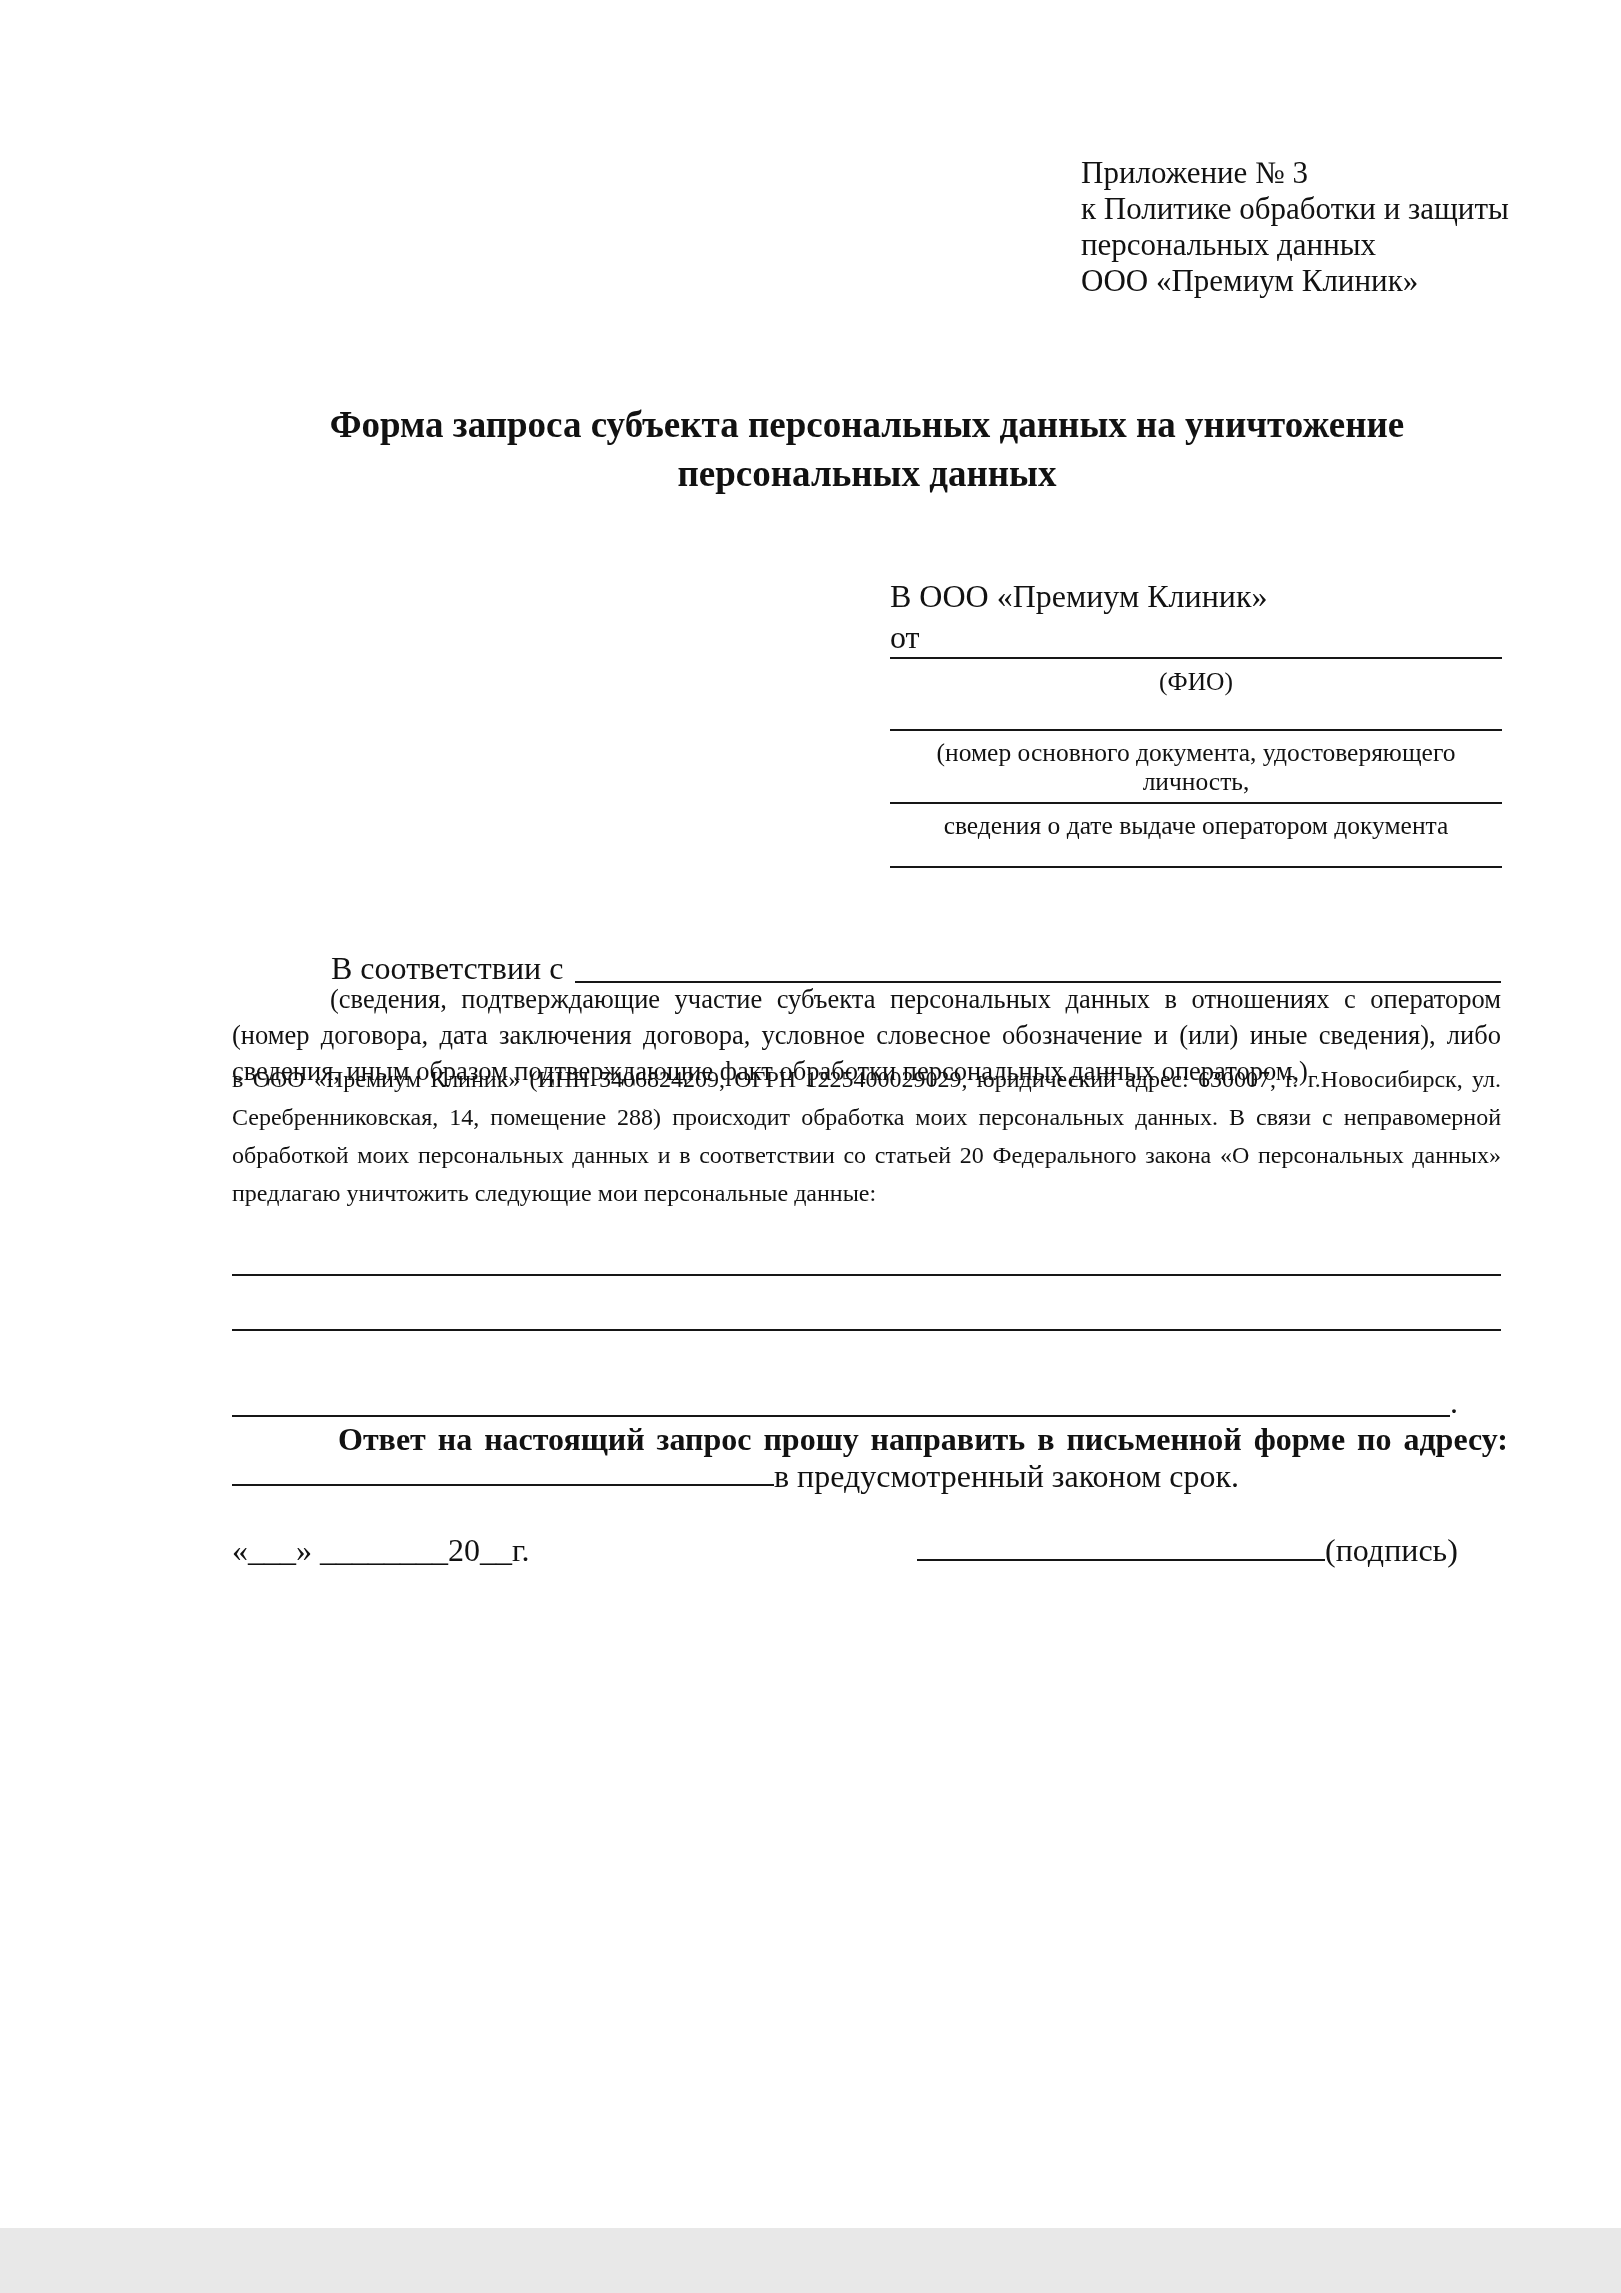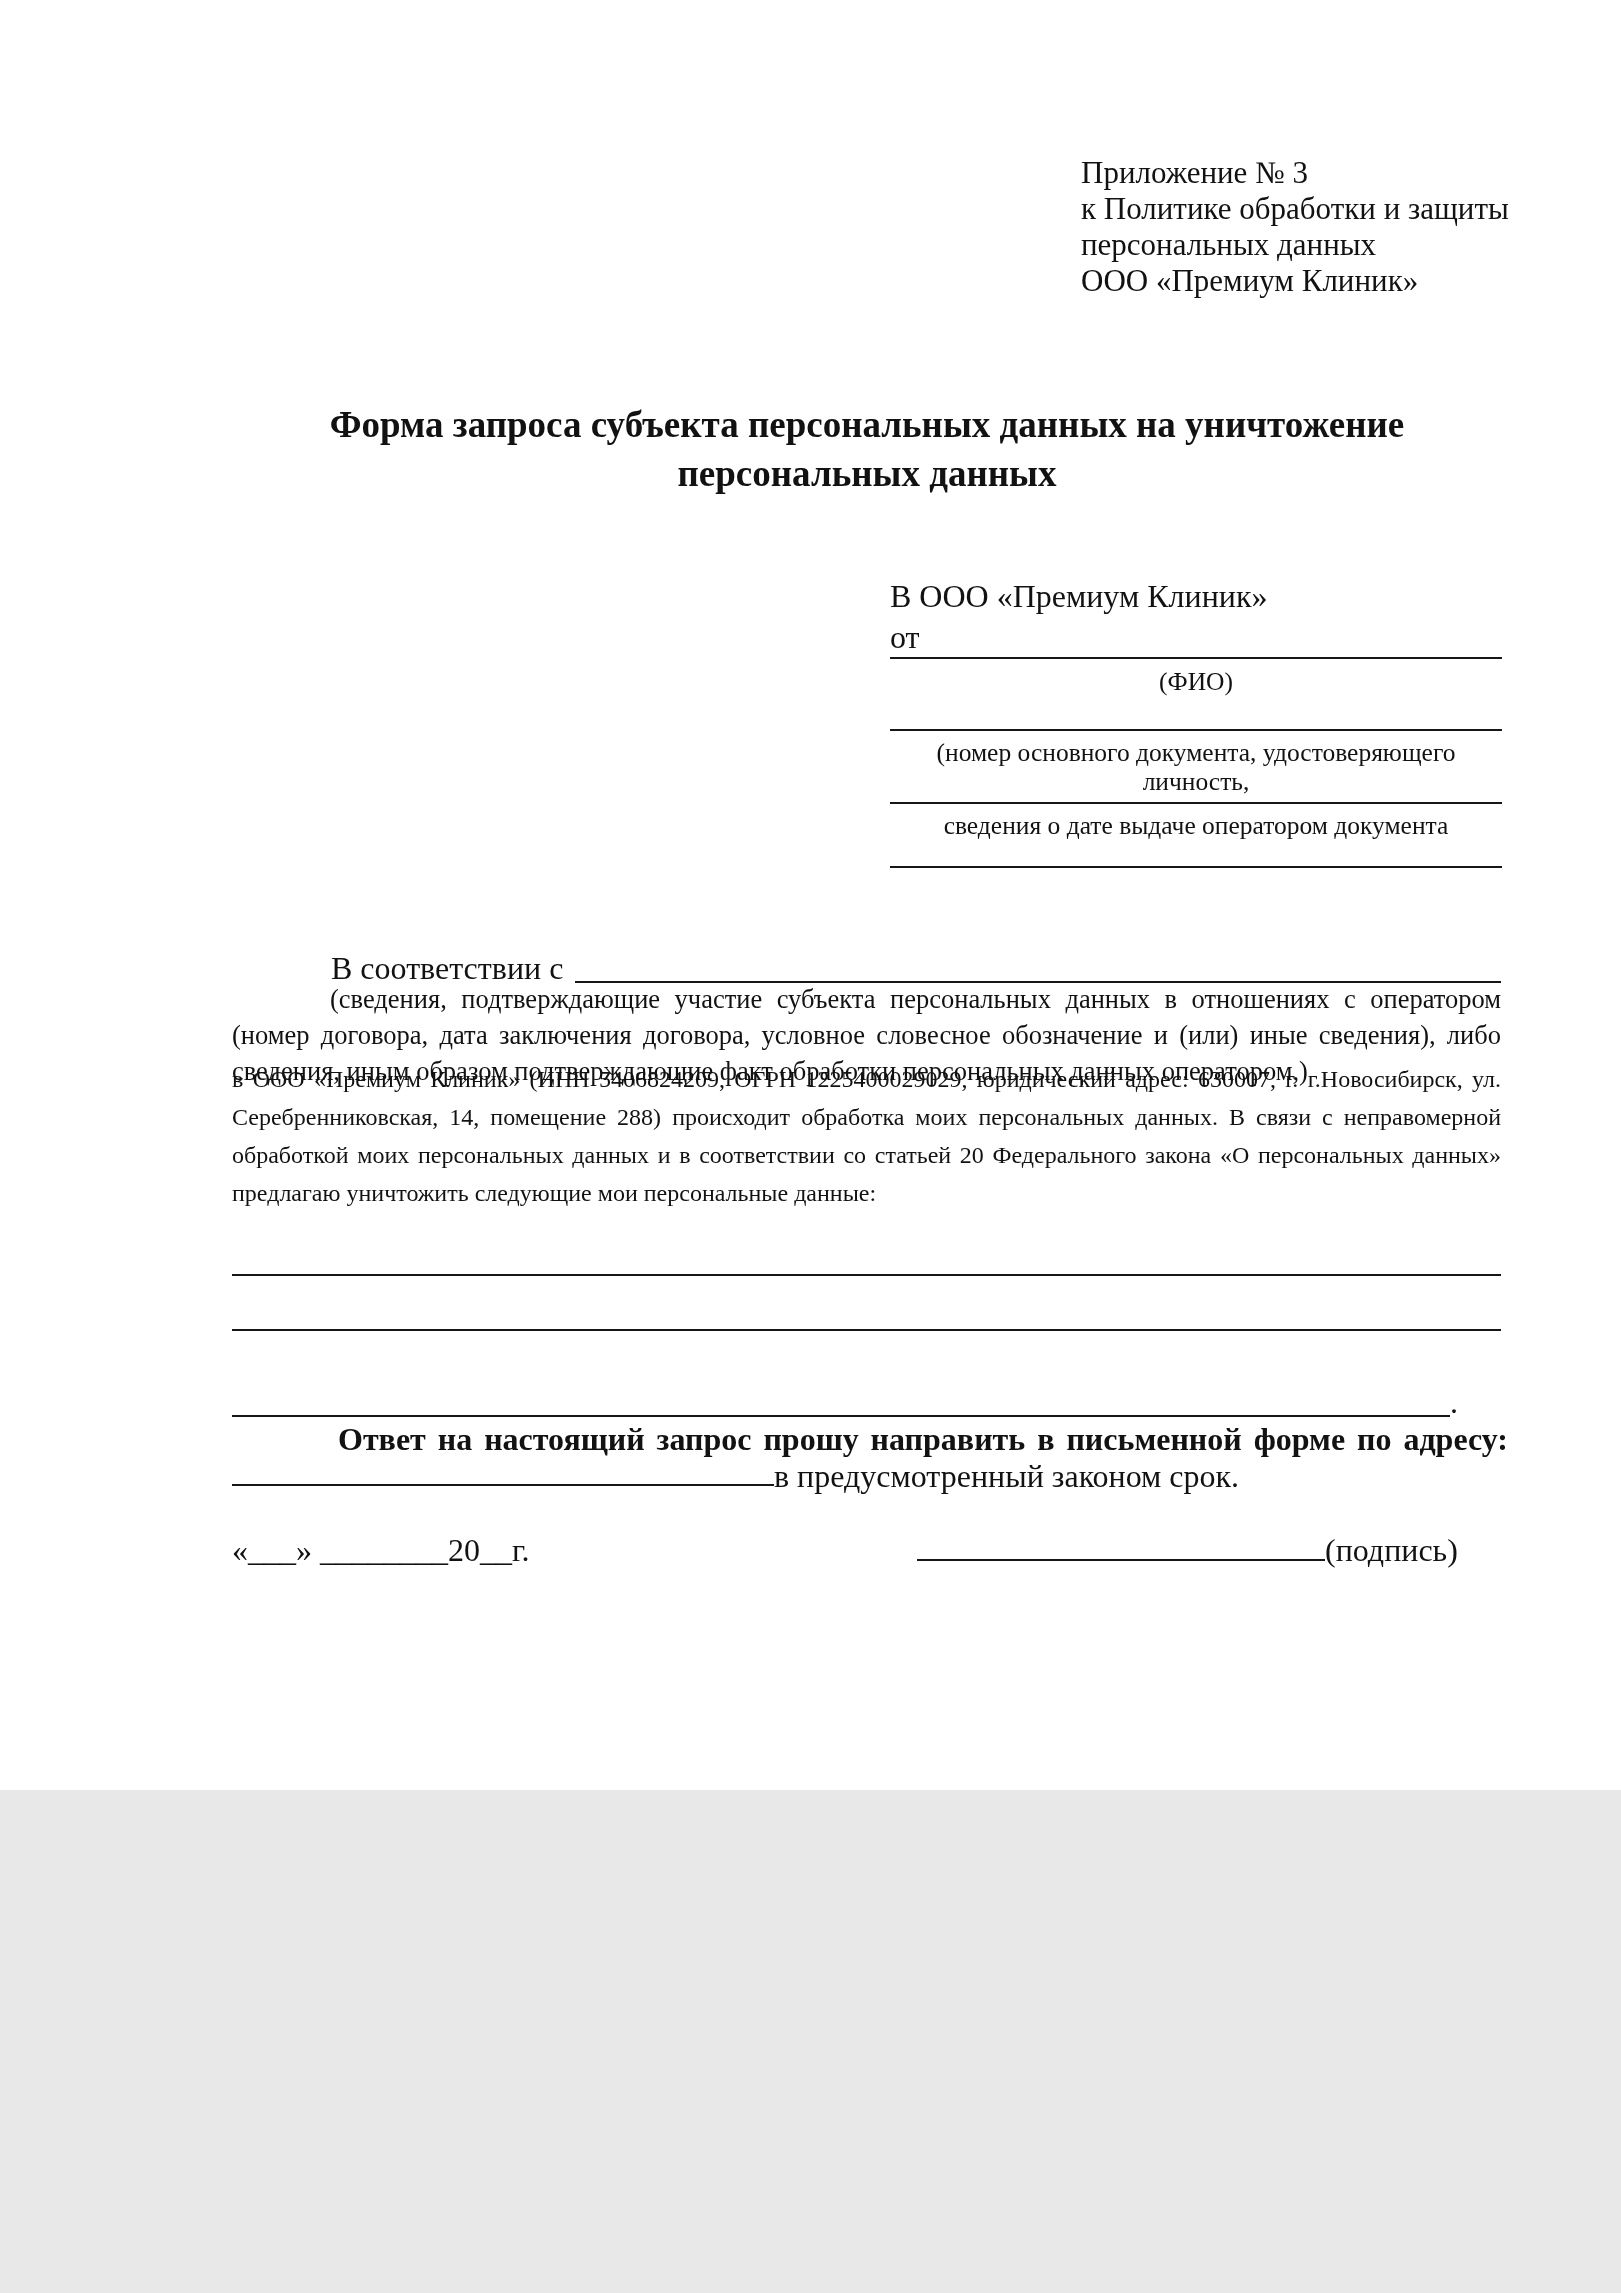--- a/index.html
+++ b/index.html
@@ -1,18 +1,18 @@
 <!DOCTYPE html>
 <html><head>
 <meta charset="utf-8">
 <style>
   html,body{margin:0;padding:0;background:#e8e8e8;}
   .page{
     position:relative;
-    width:1621px;height:1790px;
+    width:1621px;height:2228px;
     background:#ffffff;
     color:#121212;
     font-family:"Liberation Serif", serif;
     overflow:hidden;
   }
   .abs{position:absolute;}
   .t33{font-size:32px;line-height:37px;text-align:center;}
   .t32{font-size:31px;line-height:36px;}
   .rule{
     position:absolute;height:0;

